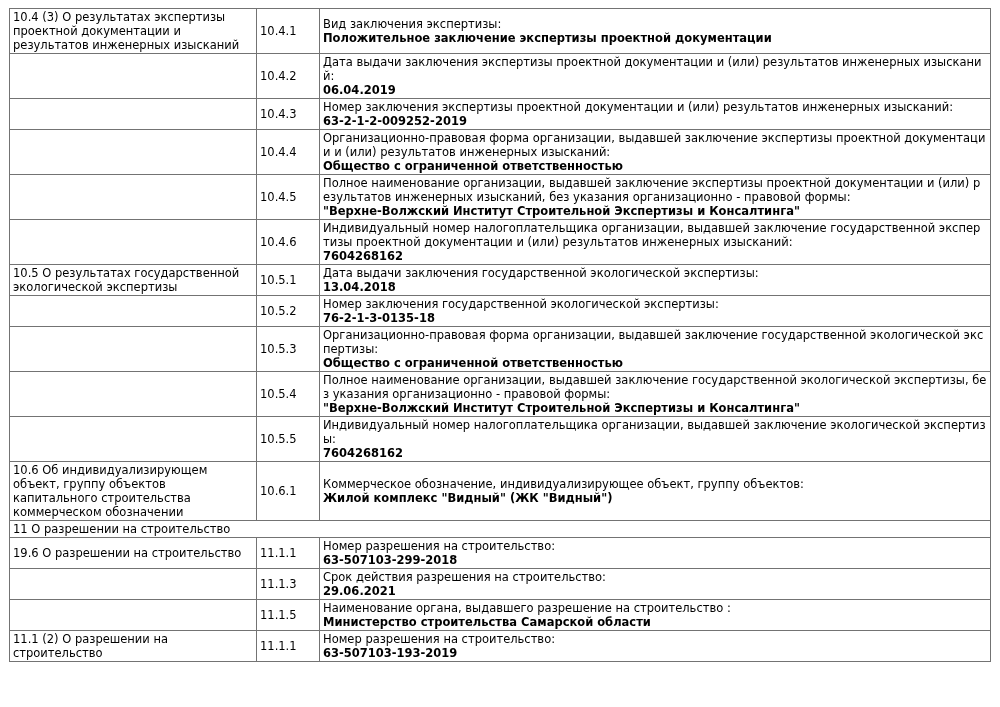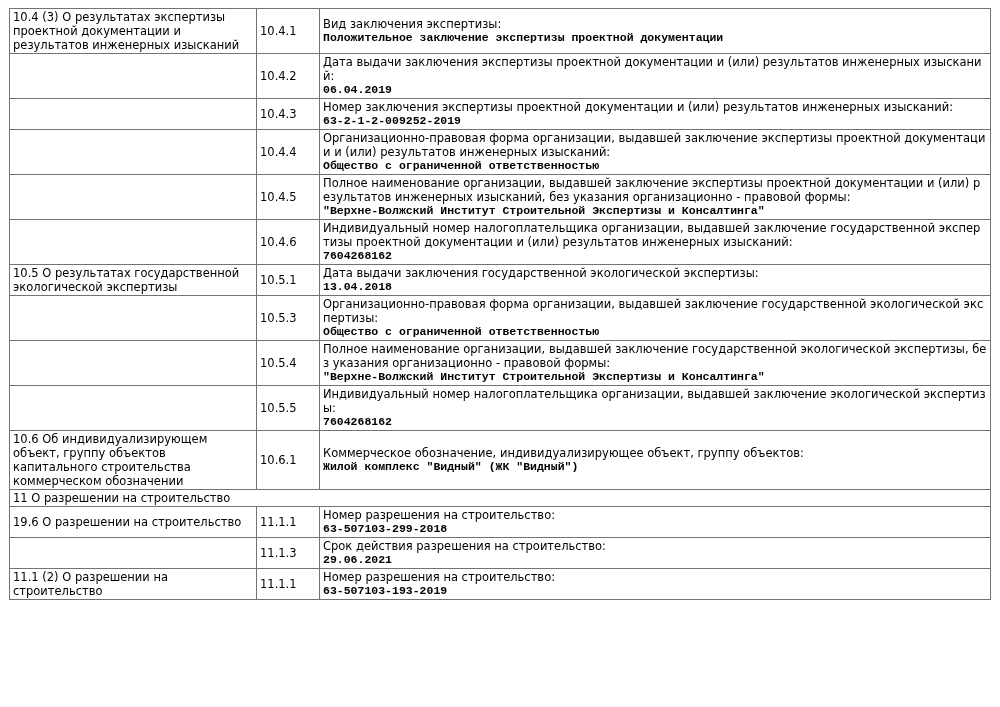--- a/index.html
+++ b/index.html
@@ -39,21 +39,20 @@
     word-break: break-all;
   }
   td.section-header-cell {
     word-break: break-all;
   }
   .content-label {
     font-weight: normal;
   }
   .content-value {
     font-weight: bold;
-    font-family: Liberation Mono, monospace;
   }
 </style>
 </head>
 <body>
 
 <table class="decl">
   <colgroup>
     <col style="width:247px">
     <col style="width:63px">
     <col style="width:671px">
@@ -110,20 +109,28 @@
       <tr>
         <td class="cell-section">10.5 О результатах государственной экологической экспертизы</td>
         <td class="cell-num">10.5.1</td>
         <td class="cell-content">
           <div class="content-label">Дата выдачи заключения государственной экологической экспертизы:</div>
           <div class="content-value">13.04.2018</div>
         </td>
       </tr>
       <tr>
         <td class="cell-section"></td>
+        <td class="cell-num">10.5.2</td>
+        <td class="cell-content">
+          <div class="content-label">Номер заключения государственной экологической экспертизы:</div>
+          <div class="content-value">76-2-1-3-0135-18</div>
+        </td>
+      </tr>
+      <tr>
+        <td class="cell-section"></td>
         <td class="cell-num">10.5.3</td>
         <td class="cell-content">
           <div class="content-label">Организационно-правовая форма организации, выдавшей заключение государственной экологической экспертизы:</div>
           <div class="content-value">Общество с ограниченной ответственностью</div>
         </td>
       </tr>
       <tr>
         <td class="cell-section"></td>
         <td class="cell-num">10.5.4</td>
         <td class="cell-content">
@@ -160,20 +167,28 @@
       </tr>
       <tr>
         <td class="cell-section"></td>
         <td class="cell-num">11.1.3</td>
         <td class="cell-content">
           <div class="content-label">Срок действия разрешения на строительство:</div>
           <div class="content-value">29.06.2021</div>
         </td>
       </tr>
       <tr>
+        <td class="cell-section"></td>
+        <td class="cell-num">11.1.5</td>
+        <td class="cell-content">
+          <div class="content-label">Наименование органа, выдавшего разрешение на строительство :</div>
+          <div class="content-value">Министерство строительства Самарской области</div>
+        </td>
+      </tr>
+      <tr>
         <td class="cell-section">11.1 (2) О разрешении на строительство</td>
         <td class="cell-num">11.1.1</td>
         <td class="cell-content">
           <div class="content-label">Номер разрешения на строительство:</div>
           <div class="content-value">63-507103-193-2019</div>
         </td>
       </tr>
     </tbody>
 </table>
 

